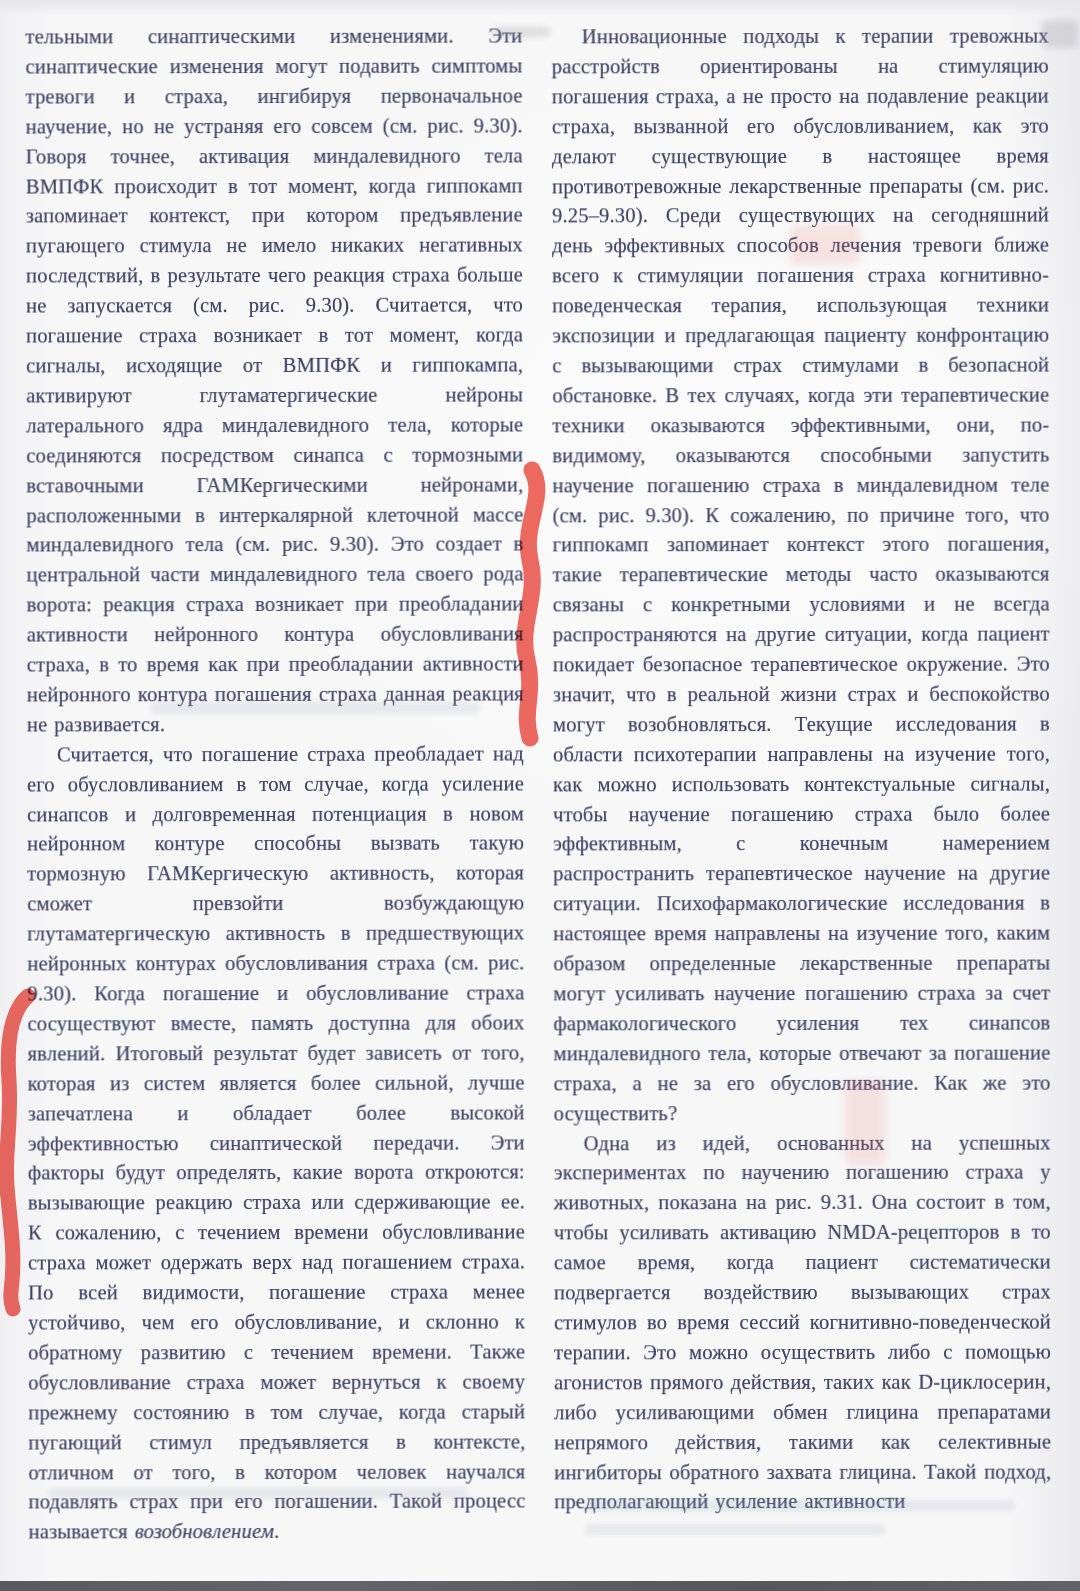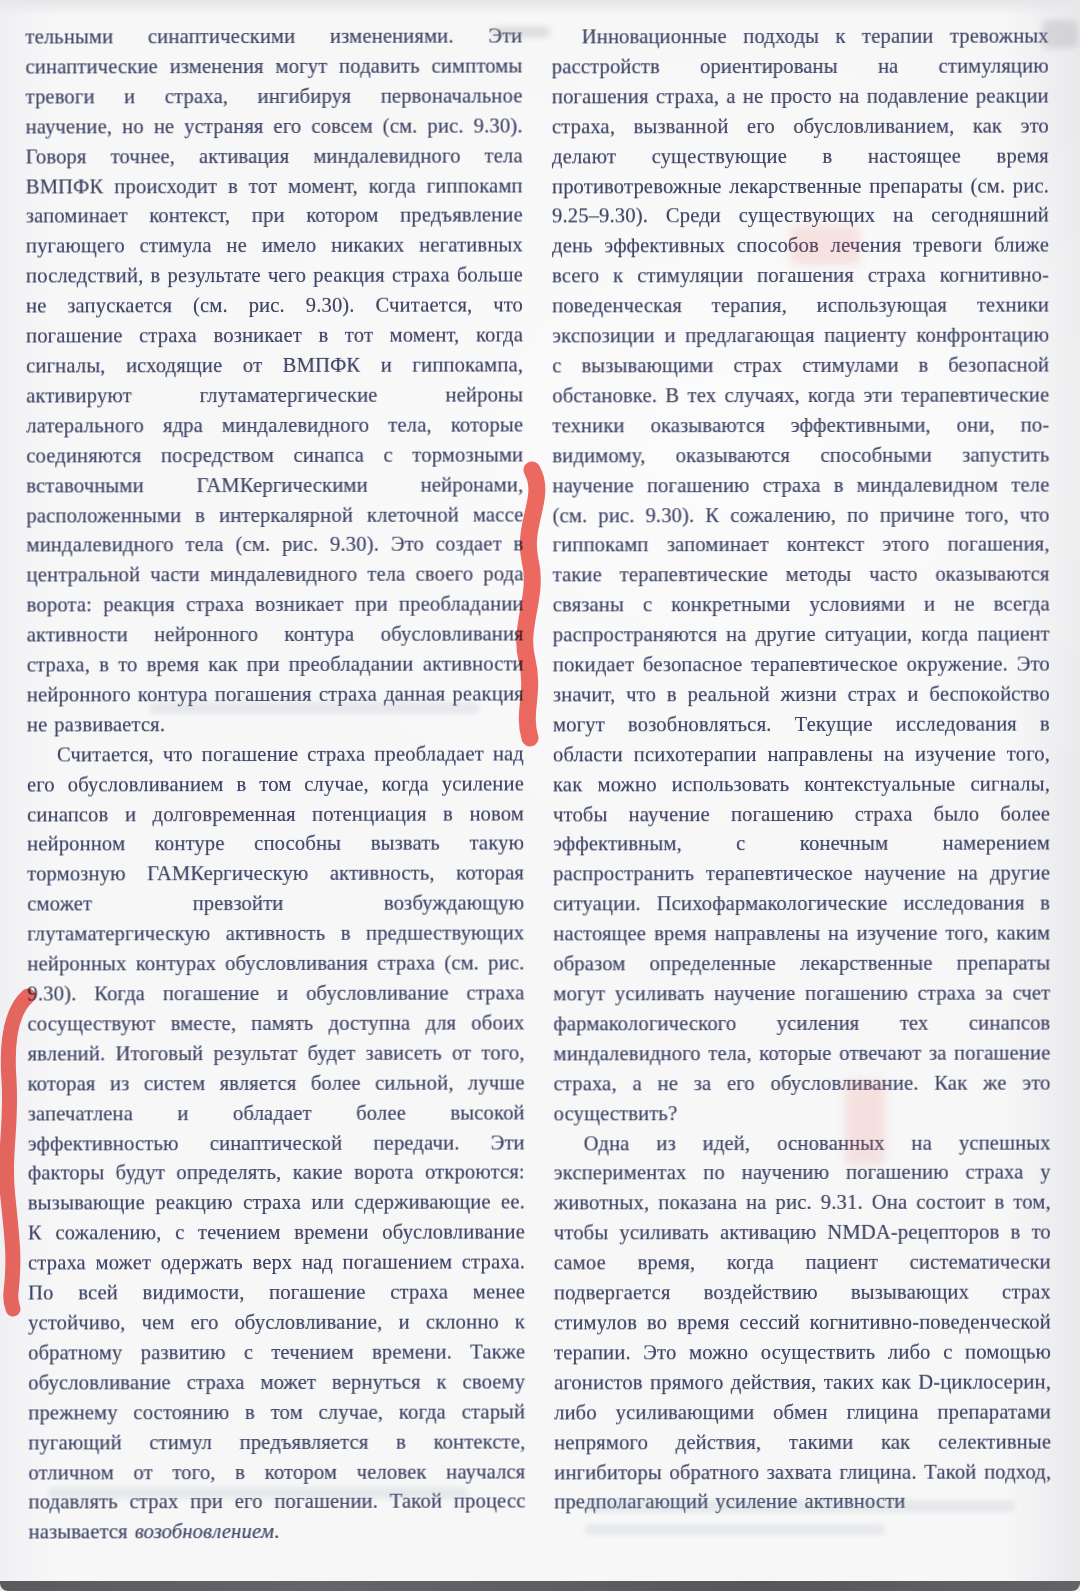--- a/index.html
+++ b/index.html
@@ -3,21 +3,20 @@
 <meta charset="utf-8">
 <style>
   html,body{margin:0;padding:0;background:#e8e8ea;}
   .page{
     position:relative;width:1080px;height:1591px;overflow:hidden;
     background:
       radial-gradient(900px 700px at 68% 28%, rgba(255,255,255,.55) 0%, rgba(255,255,255,0) 62%),
       linear-gradient(90deg,#f0f0f3 0%,#f7f7f8 5%,#f7f7f8 93%,#e9e9ec 100%),
       #f5f5f7;
     font-family:"Liberation Serif","DejaVu Serif",serif;
-    border-radius:8px;
   }
   .top-band{position:absolute;left:0;top:0;width:1080px;height:16px;
     background:linear-gradient(180deg,#e6e6e9,rgba(230,230,233,0));pointer-events:none;}
   .col{
     position:absolute;top:22px;width:497px;
     font-size:20.6px;line-height:29.9px;color:#3e4465;
     text-align:justify;letter-spacing:.15px;word-spacing:1.6px;
     text-shadow:0 0 .6px rgba(62,68,101,.55);
     filter:blur(.28px);
     hyphens:auto;-webkit-hyphens:auto;

